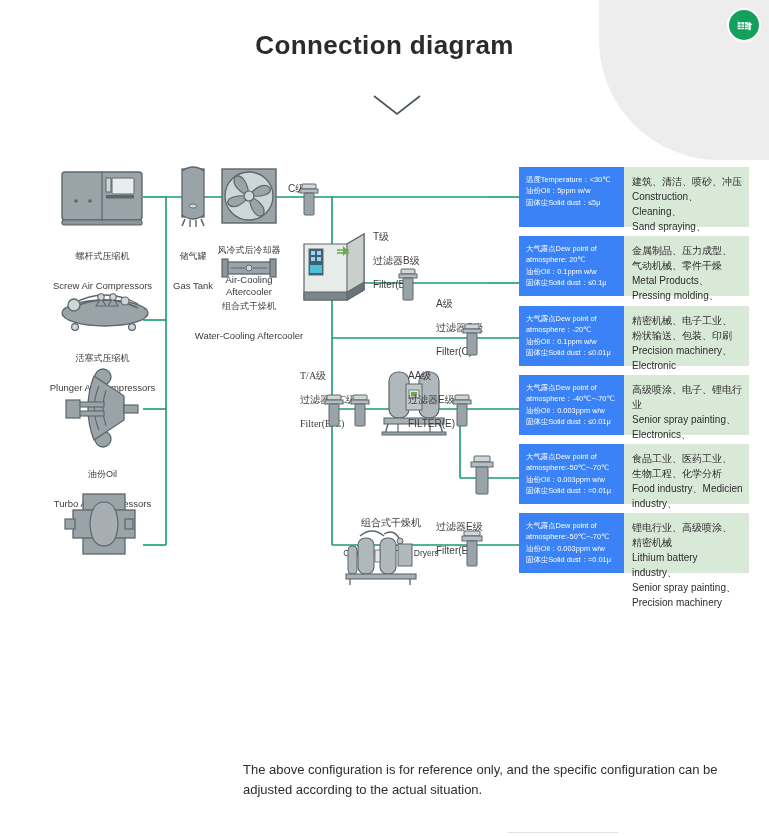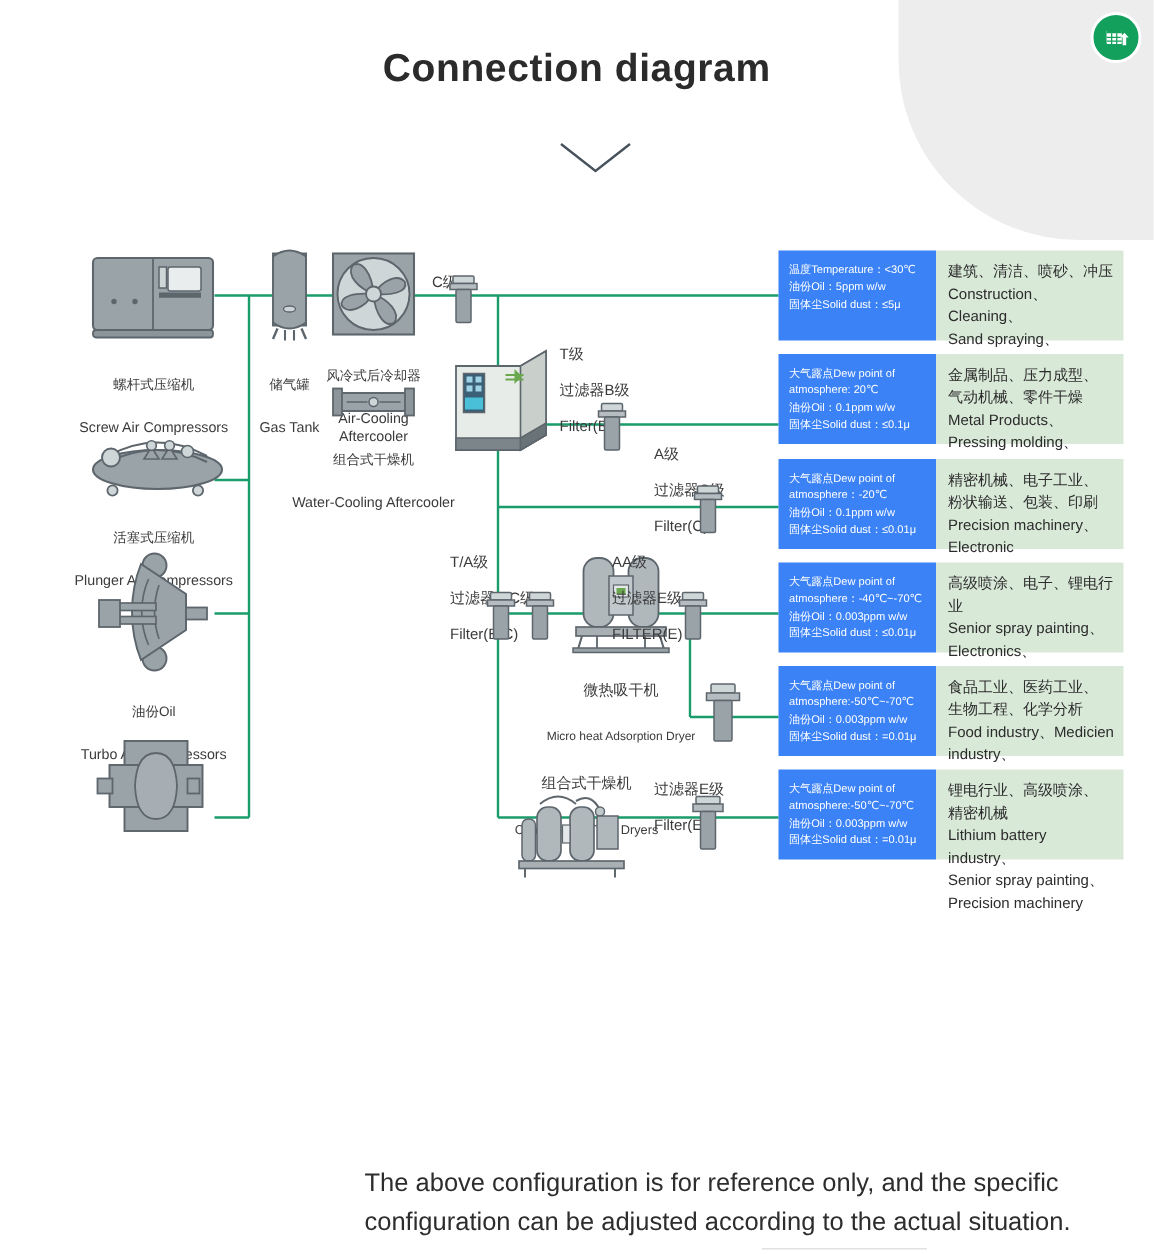--- a/index.html
+++ b/index.html
@@ -52,21 +52,21 @@
     width:105px;background:#3b82f6;color:#fff;font-size:7.4px;line-height:1.55;
     padding:7px 6px 0 7px;box-sizing:border-box;white-space:pre-line;
   }
   .spec-right{
     width:125px;background:#d9e9d8;color:#2c2c2c;font-size:10px;line-height:1.5;
     padding:7px 6px 0 8px;box-sizing:border-box;white-space:pre-line;
   }
   
   #footer-note{
     position:absolute;left:243px;top:760px;width:515px;
-    font-size:17px;line-height:1.52;color:#2d2d2d;margin-top:16px;
+    font-size:13px;line-height:1.52;color:#2d2d2d;
   }
   #footer-rule{
     position:absolute;left:508px;top:832px;width:110px;height:1px;background:#e2e2e2;
   }
 </style>
 </head>
 <body>
 
 <div id="corner-shape"></div>
 
@@ -285,21 +285,21 @@
     <div>Filter(C)</div>
   </div>
   <div class="equip" style="left:462px;top:323px;">
     <svg width="20" height="34" viewBox="0 0 20 34">
       <rect x="3" y="1" width="14" height="5" rx="1" fill="#cfd6d8" stroke="#5d666c" stroke-width="1"></rect>
       <rect x="1" y="6" width="18" height="4" fill="#b6bdc1" stroke="#5d666c" stroke-width="1"></rect>
       <rect x="5" y="10" width="10" height="22" rx="1" fill="#9aa3a8" stroke="#5d666c" stroke-width="1"></rect>
     </svg>
   </div>
 
-  <div class="lbl" style="left:300px;top:358px;width:76px;">
+  <div class="lbl" style="left:300px;top:358px;width:76px;font-family:Liberation Serif, serif;">
     <div>T/A级</div>
     <div>过滤器B/C级</div>
     <div>Filter(B/C)</div>
   </div>
   <div class="equip" style="left:324px;top:394px;">
     <svg width="20" height="34" viewBox="0 0 20 34">
       <rect x="3" y="1" width="14" height="5" rx="1" fill="#cfd6d8" stroke="#5d666c" stroke-width="1"></rect>
       <rect x="1" y="6" width="18" height="4" fill="#b6bdc1" stroke="#5d666c" stroke-width="1"></rect>
       <rect x="5" y="10" width="10" height="22" rx="1" fill="#9aa3a8" stroke="#5d666c" stroke-width="1"></rect>
     </svg>
@@ -317,24 +317,20 @@
       <rect x="11" y="4" width="20" height="46" rx="9" fill="#b0b8bc" stroke="#5d666c" stroke-width="1.2"></rect>
       <rect x="41" y="4" width="20" height="46" rx="9" fill="#b0b8bc" stroke="#5d666c" stroke-width="1.2"></rect>
       <rect x="28" y="16" width="16" height="26" fill="#c2c9cd" stroke="#5d666c" stroke-width="1"></rect>
       <rect x="31" y="22" width="10" height="8" fill="#e4e8ea" stroke="#5d666c" stroke-width="0.8"></rect>
       <rect x="33" y="24" width="6" height="4" fill="#6aa84f"></rect>
       <rect x="6" y="50" width="60" height="6" fill="#a8b0b4" stroke="#5d666c" stroke-width="1.1"></rect>
       <path d="M10 56 l-3 10 M62 56 l3 10" stroke="#5d666c" stroke-width="1.4"></path>
       <rect x="4" y="64" width="64" height="3" fill="#98a1a5" stroke="#5d666c" stroke-width="1"></rect>
       <path d="M20 56 v8 M52 56 v8" stroke="#5d666c" stroke-width="1.2"></path>
     </svg>
-  </div>
-  <div class="cap" style="left:346px;top:436px;width:136px;">
-    <div style="font-size:10px;">微热吸干机</div>
-    <div style="font-size:8px;">Micro heat Adsorption Dryer</div>
   </div>
 
   <div class="lbl" style="left:408px;top:358px;width:72px;">
     <div>AA级</div>
     <div>过滤器E级</div>
     <div>FILTER(E)</div>
   </div>
   <div class="equip" style="left:452px;top:394px;">
     <svg width="20" height="34" viewBox="0 0 20 34">
       <rect x="3" y="1" width="14" height="5" rx="1" fill="#cfd6d8" stroke="#5d666c" stroke-width="1"></rect>

